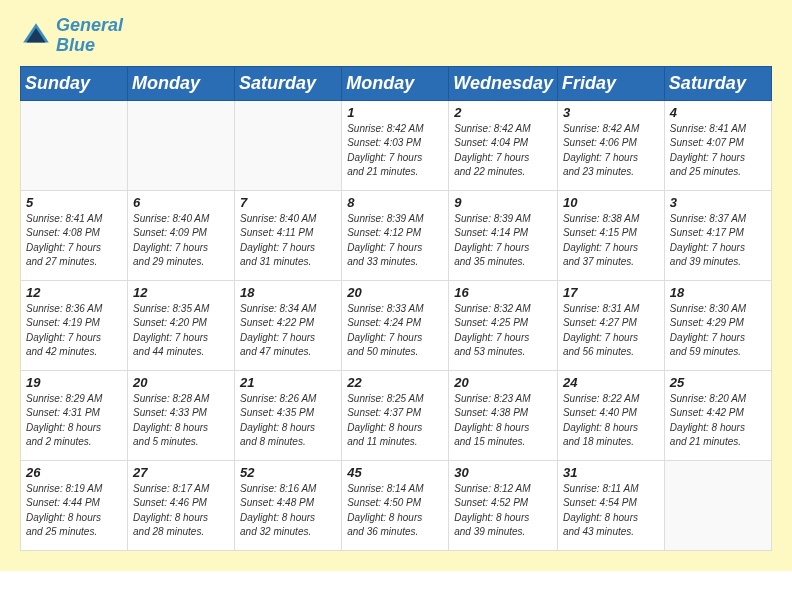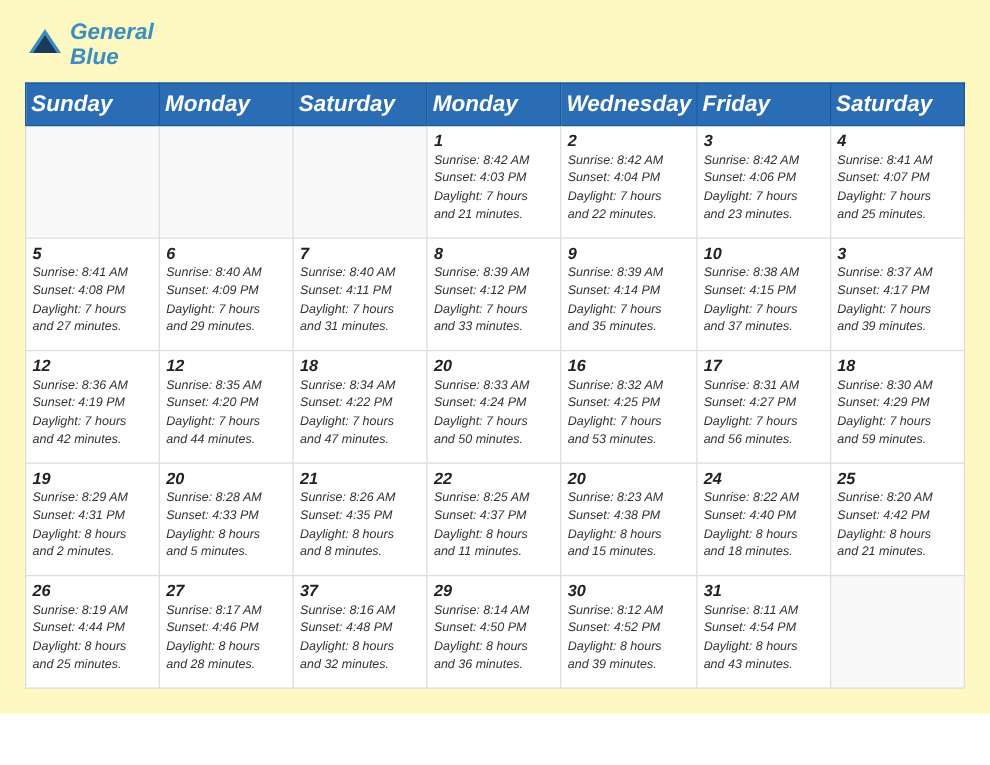--- a/index.html
+++ b/index.html
@@ -241,25 +241,25 @@
         <tr>
           <td>
             <span class="day-num">26</span>
             <div class="day-info">Sunrise: 8:19 AM<br>Sunset: 4:44 PM<br>Daylight: 8 hours<br>and 25 minutes.</div>
           </td>
           <td>
             <span class="day-num">27</span>
             <div class="day-info">Sunrise: 8:17 AM<br>Sunset: 4:46 PM<br>Daylight: 8 hours<br>and 28 minutes.</div>
           </td>
           <td>
-            <span class="day-num">37</span>
+            <span class="day-num">52</span>
             <div class="day-info">Sunrise: 8:16 AM<br>Sunset: 4:48 PM<br>Daylight: 8 hours<br>and 32 minutes.</div>
           </td>
           <td>
-            <span class="day-num">29</span>
+            <span class="day-num">45</span>
             <div class="day-info">Sunrise: 8:14 AM<br>Sunset: 4:50 PM<br>Daylight: 8 hours<br>and 36 minutes.</div>
           </td>
           <td>
             <span class="day-num">30</span>
             <div class="day-info">Sunrise: 8:12 AM<br>Sunset: 4:52 PM<br>Daylight: 8 hours<br>and 39 minutes.</div>
           </td>
           <td>
             <span class="day-num">31</span>
             <div class="day-info">Sunrise: 8:11 AM<br>Sunset: 4:54 PM<br>Daylight: 8 hours<br>and 43 minutes.</div>
           </td>

